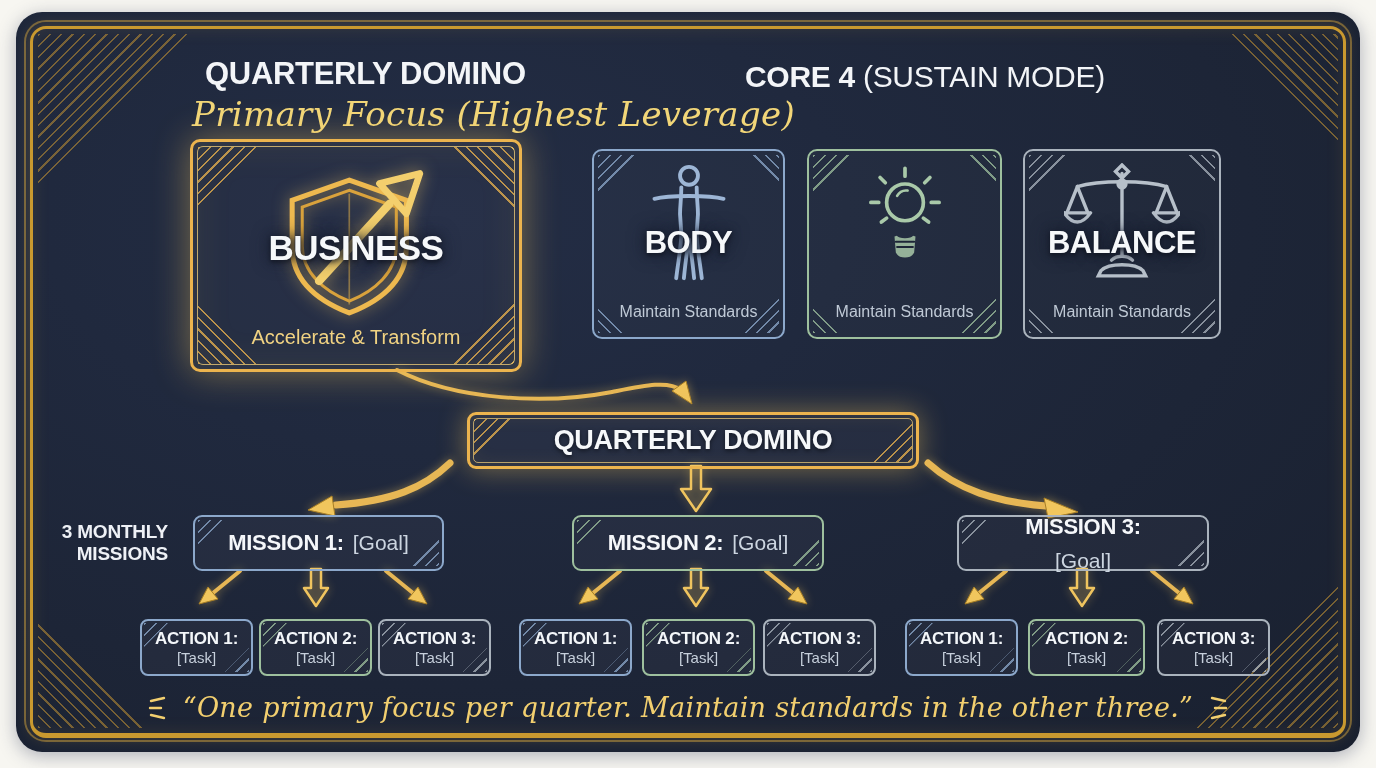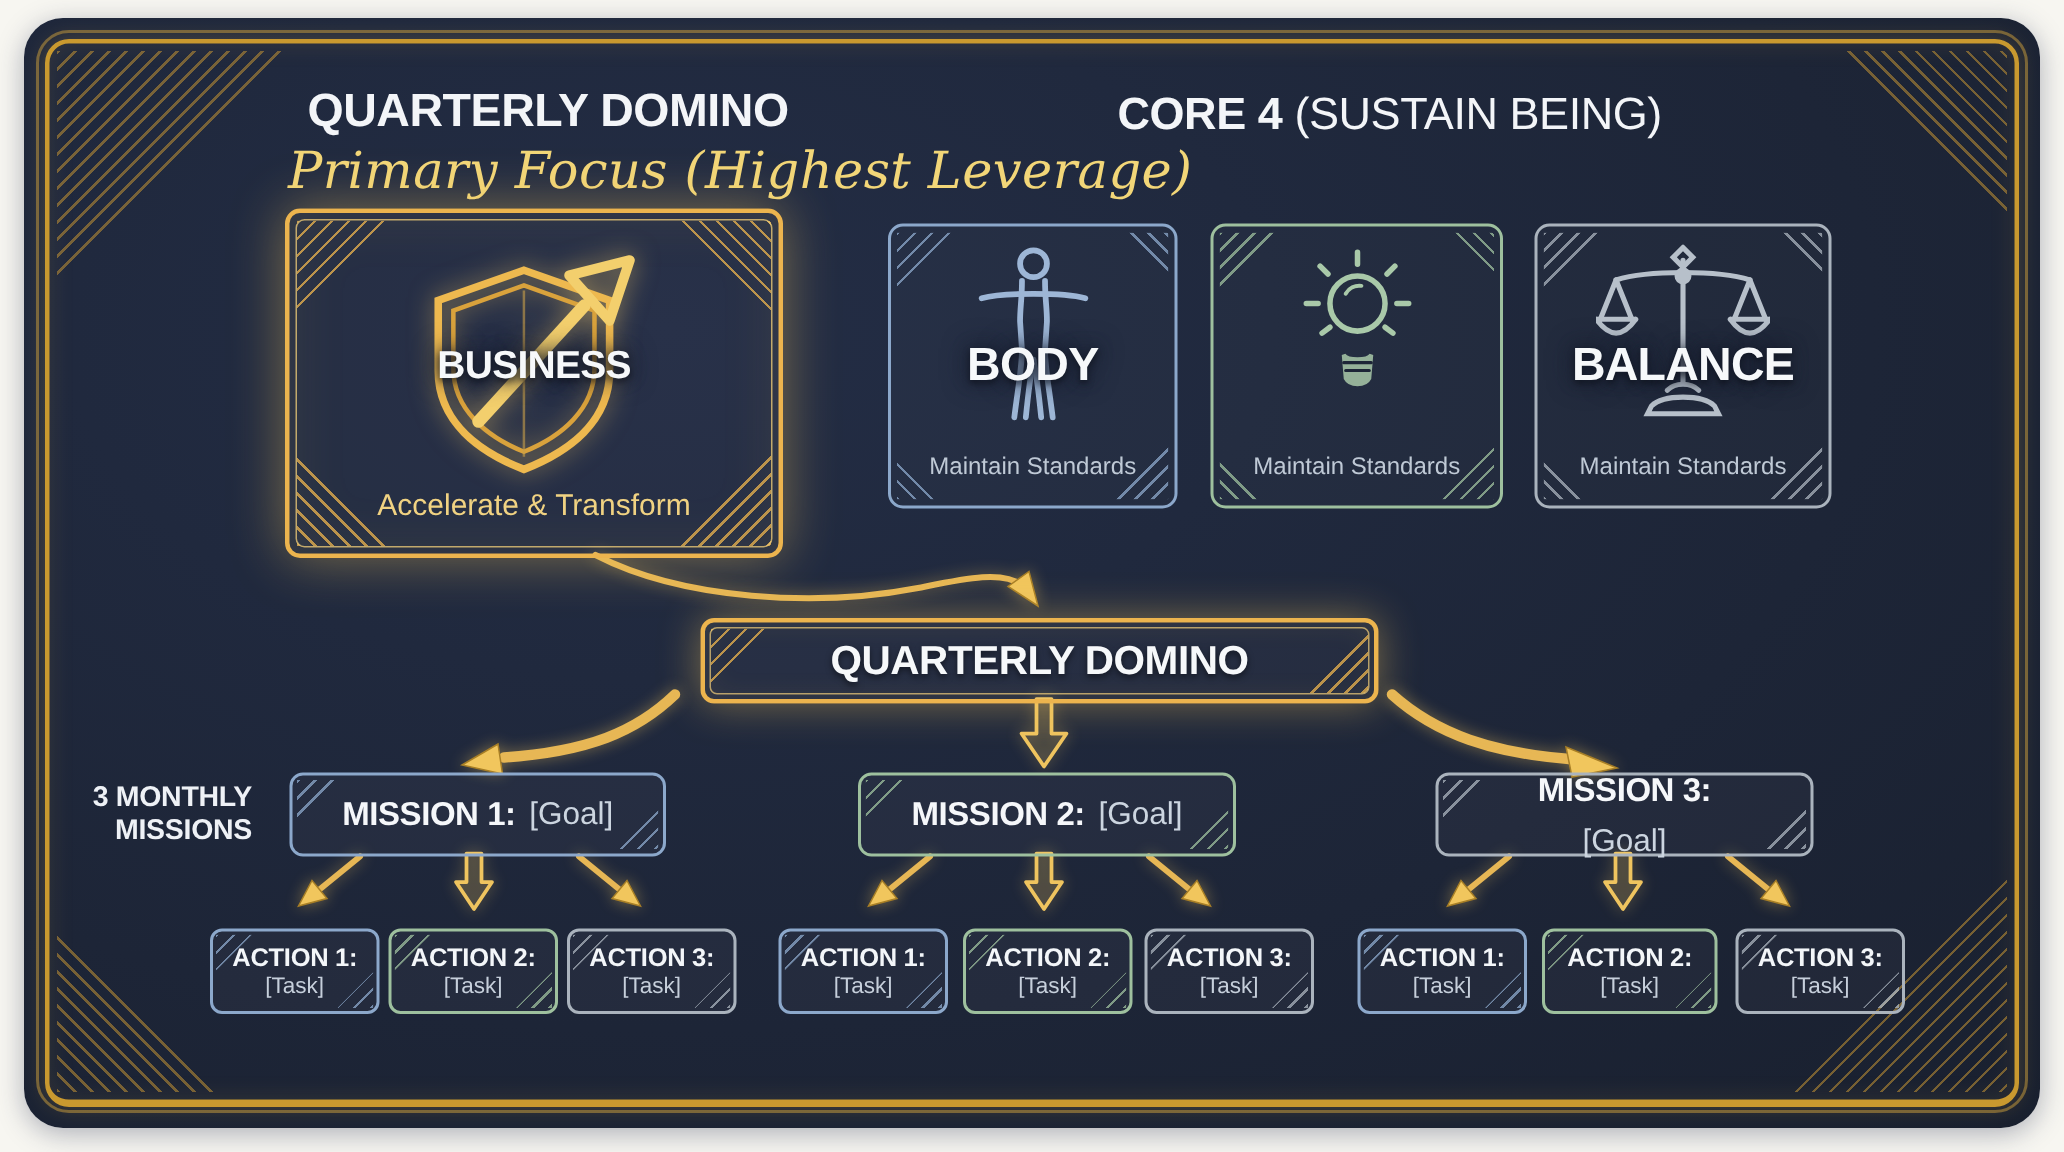--- a/index.html
+++ b/index.html
@@ -37,21 +37,21 @@
   .core{height:186px;background:rgba(255,255,255,.02);}
   .core.blue{border:2.5px solid #8ca8cb;} .core.green{border:2.5px solid #9ec09e;} .core.gray{border:2.5px solid #aab3bd;}
   #core-body{left:592px;top:149px;width:189px;}
   #core-being{left:807px;top:149px;width:191px;}
   #core-balance{left:1023px;top:149px;width:194px;}
   .card-icon{position:absolute;left:50%;transform:translateX(-50%);pointer-events:none;}
   .biz .card-icon{top:18px;filter:drop-shadow(0 0 8px rgba(244,200,100,.55));}
   .core .card-icon{top:12px;}
   .card-label{position:absolute;width:100%;text-align:center;color:#f6f8fa;font-weight:800;
               text-shadow:0 0 10px rgba(24,31,48,.95),0 0 18px rgba(24,31,48,.9),0 2px 4px rgba(0,0,0,.55);}
-  .biz .card-label{top:86px;font-size:26px;letter-spacing:-.5px;}
+  .biz .card-label{top:86px;font-size:35px;letter-spacing:-.5px;}
   .core .card-label{top:74px;font-size:31px;letter-spacing:-.5px;}
   .card-sub{position:absolute;width:100%;text-align:center;}
   .biz .card-sub{bottom:20px;color:#f0d282;font-size:20px;}
   .core .card-sub{bottom:16px;color:rgba(213,223,235,.88);font-size:16px;font-weight:300;}
 
   
   .banner{position:absolute;left:467px;top:412px;width:446px;height:51px;border:3px solid #ecb44e;border-radius:9px;
           background:rgba(255,255,255,.03);display:flex;align-items:center;justify-content:center;
           box-shadow:0 0 28px rgba(240,195,90,.45), inset 0 0 20px rgba(240,195,90,.10);}
   .banner::after{content:'';position:absolute;inset:3px;border:1.5px solid rgba(244,208,122,.7);border-radius:5px;}
@@ -97,21 +97,21 @@
     <div class="hatch frame-hatch tl" style="left:22px;top:22px;width:150px;height:150px;"></div>
     <div class="hatch frame-hatch tr alt" style="right:22px;top:22px;width:110px;height:110px;"></div>
     <div class="hatch frame-hatch bl alt" style="left:22px;bottom:24px;width:110px;height:110px;"></div>
     <div class="hatch frame-hatch br" style="right:22px;bottom:24px;width:150px;height:150px;"></div>
   </div>
 
   <div class="h-left">QUARTERLY DOMINO</div>
   <div class="h-left-sub">Primary Focus (Highest Leverage)</div>
   <div class="h-right">
     <b>CORE 4</b>
-    <span>(SUSTAIN BEING)</span>
+    <span>(SUSTAIN MODE)</span>
   </div>
 
   <svg class="arrows" viewBox="0 0 1376 768">
 
     <path class="stk" stroke-width="4" d="M 397 370 C 455 400, 545 405, 612 392 C 642 386, 668 380, 681 390"></path>
     <polygon class="hd" points="692,404 672,391 686,381"></polygon>
 
     <path class="stk" stroke-width="7" d="M 450 463 C 424 488, 392 501, 336 505"></path>
     <path class="stk" stroke-width="2" stroke="#9a7526" d="M 450 465 C 424 489, 392 501, 340 504"></path>
     <polygon class="hd" points="308,510 332,496 335,516"></polygon>
@@ -293,13 +293,20 @@
     <span class="a-title">ACTION 2:</span>
     <span class="a-task">[Task]</span>
   </div>
   <div class="abox bd-gray" style="left:1157px;">
     <div class="hatch tl" style="left:2px;top:2px;width:24px;height:24px;"></div>
     <div class="hatch br" style="right:2px;bottom:2px;width:24px;height:24px;"></div>
     <span class="a-title">ACTION 3:</span>
     <span class="a-task">[Task]</span>
   </div>
 
+  <div class="quote">
+    <svg width="22" height="30" viewBox="0 0 22 30" stroke="#f2cf6f" stroke-width="2.4" stroke-linecap="round" fill="none">
+        <path d="M4 8 L17 5 M3 15 L14 15 M4 22 L17 25"></path>
+      </svg><span>“One primary focus per quarter. Maintain standards in the other three.”</span><svg width="22" height="30" viewBox="0 0 22 30" stroke="#f2cf6f" stroke-width="2.4" stroke-linecap="round" fill="none">
+        <path d="M18 8 L5 5 M19 15 L8 15 M18 22 L5 25"></path>
+      </svg>
+  </div>
 </div>
 
 </body></html>

